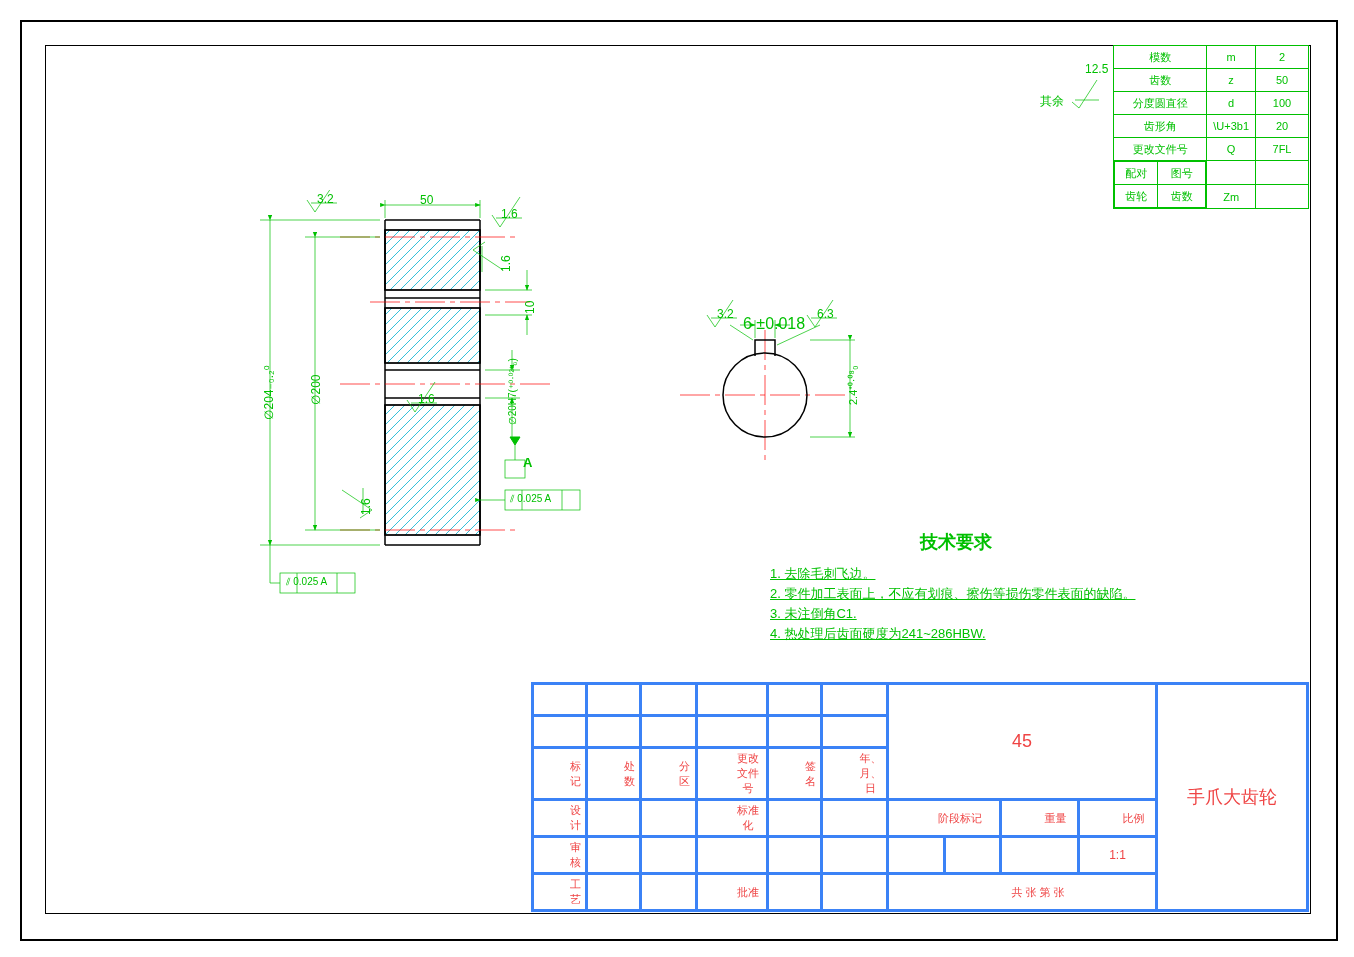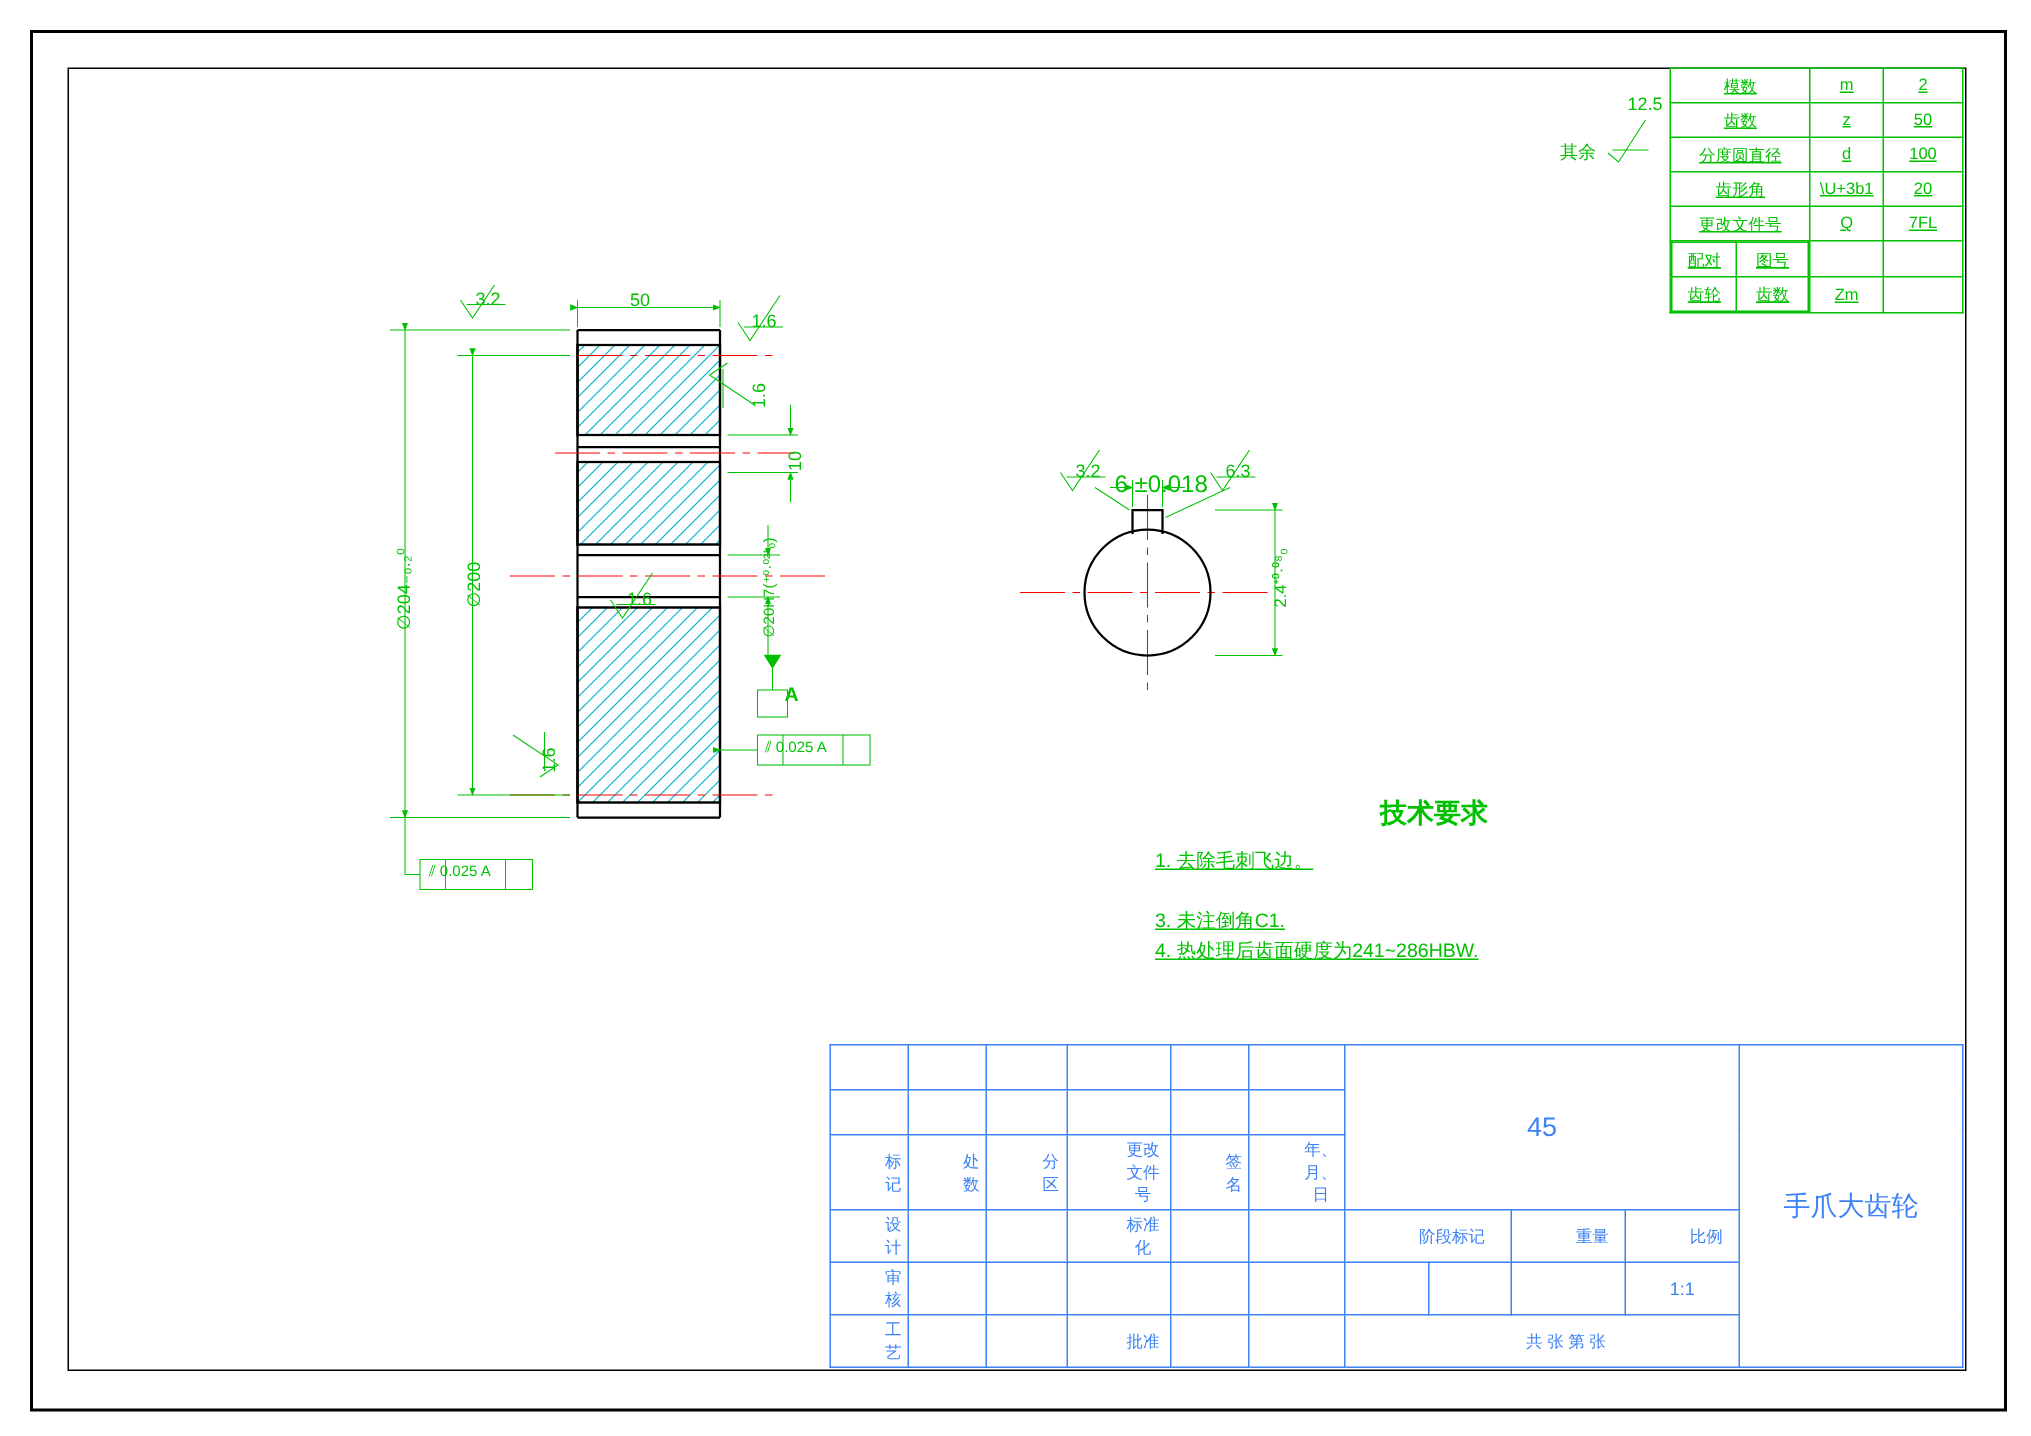--- a/index.html
+++ b/index.html
@@ -55,37 +55,36 @@
     top: 45px;
     border-collapse: collapse;
     font-size: 11px;
     color: #00c000;
   }
   .gear-table td {
     border: 1px solid #00c000;
     padding: 2px 6px;
     text-align: center;
     height: 18px;
-    text-decoration: underline;
   }
   
   .title-block {
     position: absolute;
     right: 45px;
     bottom: 45px;
     border-collapse: collapse;
     font-size: 12px;
     color: #00c000;
   }
   .title-block td {
-    border: 1px solid #3b82f6;
+    border: 3px solid #3b82f6;
     padding: 2px 4px;
     text-align: center;
     height: 20px;
-    color: #3b82f6;
+    color: #ef4444;
   }
   .title-block .lbl {
     font-size: 11px;
     padding-left: 36px;
   }
   svg {
     position: absolute;
   }
   .hatch {
     fill: url(#hatch);
@@ -316,20 +315,21 @@
     <line class="dim" x1="50" y1="25" x2="73" y2="40"></line>
     <line class="dim" x1="140" y1="25" x2="97" y2="45"></line>
   </svg>
   <div class="txt" style="left:743px;top:315px;font-size:16px">6 ±0.018</div>
   <div class="txt txt-v" style="left:845px;top:405px;font-size:11px">2.4⁺⁰·⁰⁸₀</div>
   <div class="txt" style="left:717px;top:307px">3.2</div>
   <div class="txt" style="left:817px;top:307px">6.3</div>
 
   <div class="txt tech-title" style="left:920px;top:530px">技术要求</div>
   <div class="txt tech-item" style="left:770px;top:565px">1. 去除毛刺飞边。</div>
+  <div class="txt tech-item" style="left:770px;top:585px">2. 零件加工表面上，不应有划痕、擦伤等损伤零件表面的缺陷。</div>
   <div class="txt tech-item" style="left:770px;top:605px">3. 未注倒角C1.</div>
   <div class="txt tech-item" style="left:770px;top:625px">4. 热处理后齿面硬度为241~286HBW.</div>
 
   <table class="title-block">
     <tbody>
         <tr>
       <td style="width:30px;height:25px"></td>
           <td style="width:30px"></td>
           <td style="width:45px"></td>
           <td style="width:60px"></td>

